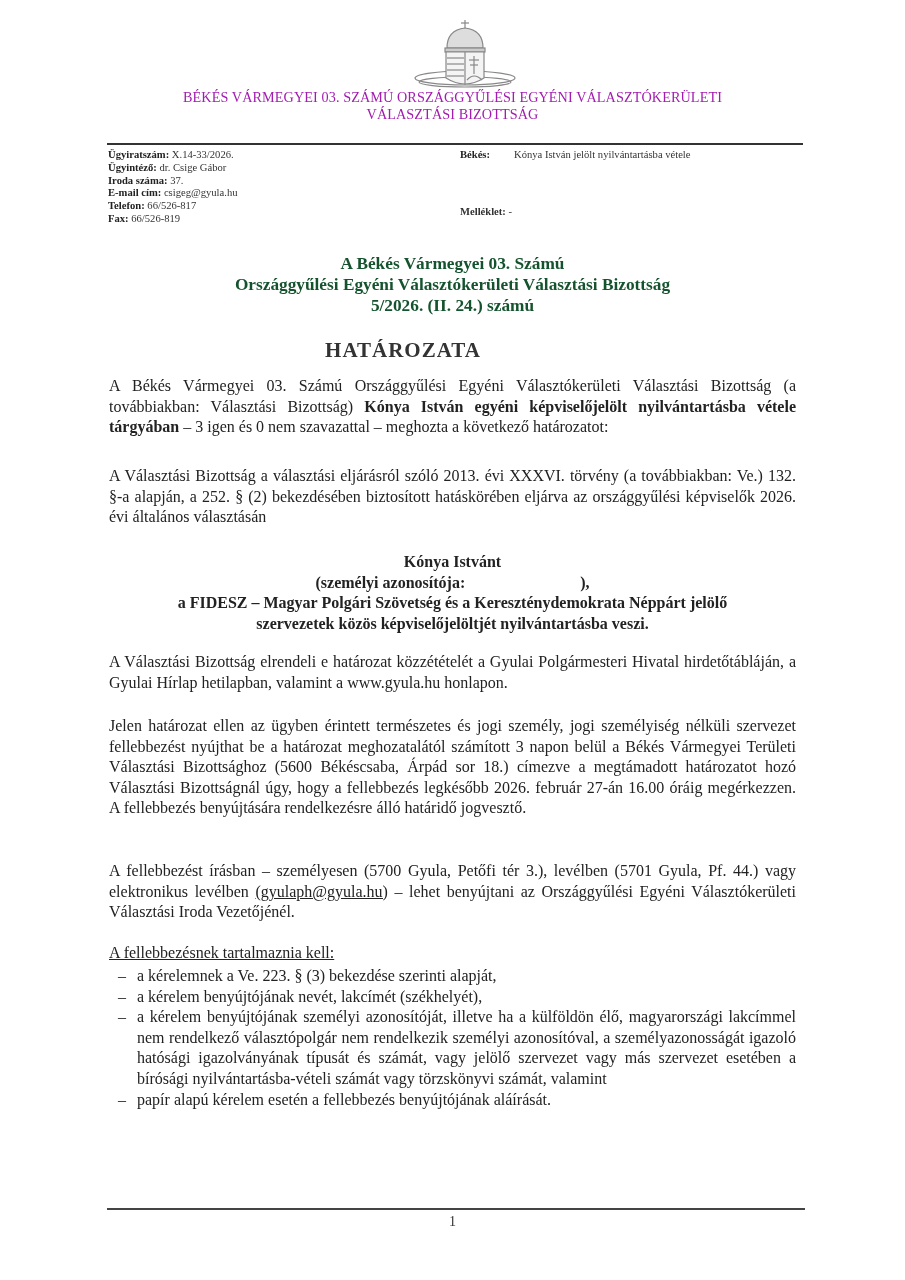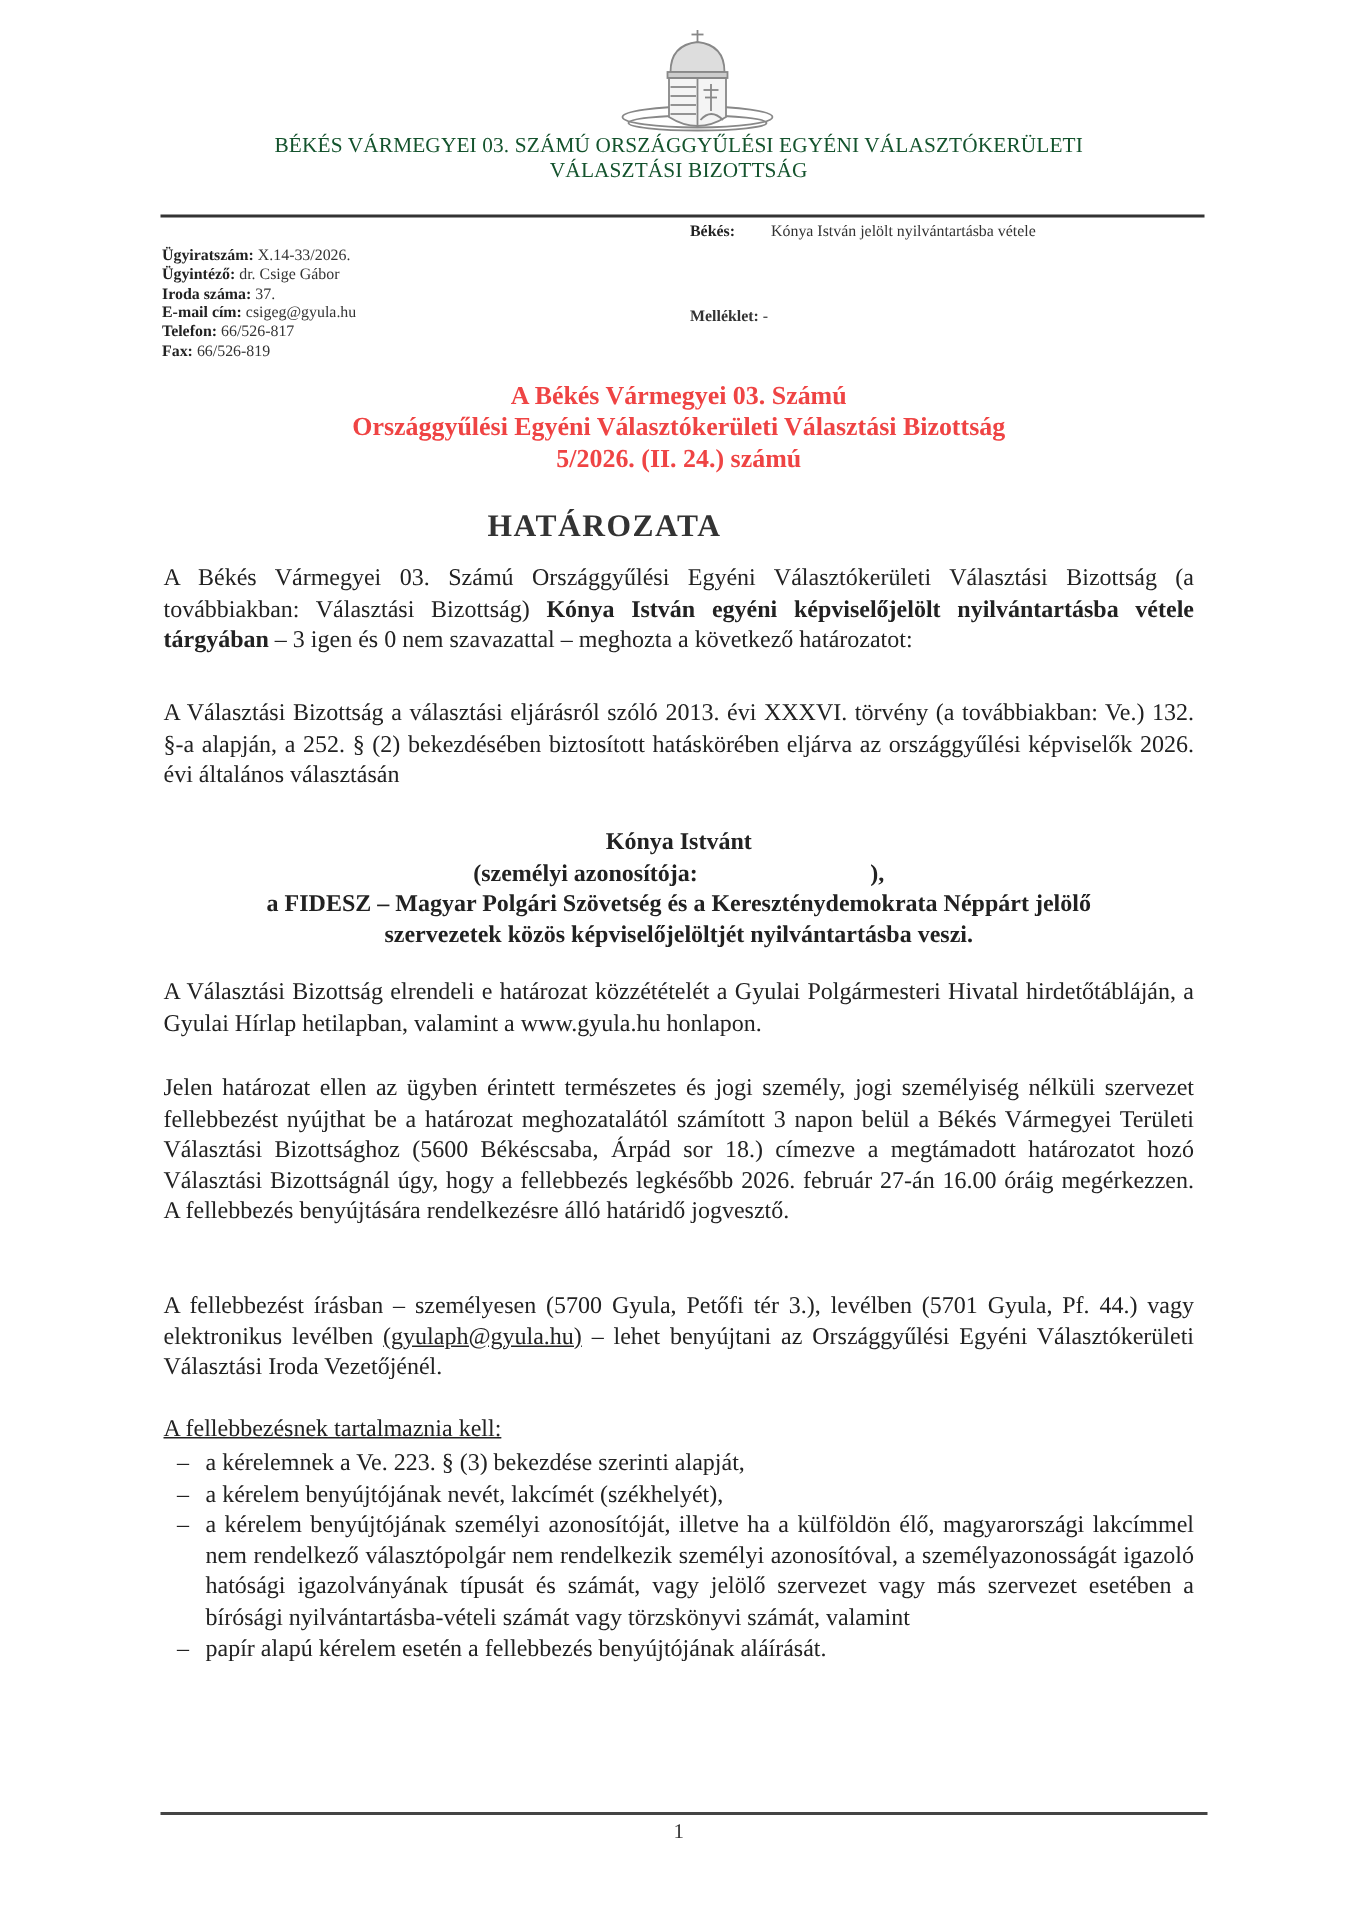--- a/index.html
+++ b/index.html
@@ -3,34 +3,34 @@
 <meta charset="utf-8">
 <style>
   html, body { margin: 0; padding: 0; background: #ffffff; }
   body {
     width: 905px; height: 1280px; position: relative; overflow: hidden;
     font-family: "Liberation Serif", "DejaVu Serif", serif; color: #1a1a1a;
   }
   .crest { position: absolute; left: 410px; top: 8px; width: 110px; height: 82px; }
   .office {
     position: absolute; left: 0; width: 905px; top: 89px; text-align: center;
-    font-size: 14.2px; color: #14532d; line-height: 17px; letter-spacing: 0.1px;
+    font-size: 14.2px; color: #a21caf; line-height: 17px; letter-spacing: 0.1px;
   }
   .rule-top { position: absolute; left: 107px; width: 696px; top: 143px; height: 2px; background: #333; }
   .meta-left {
-    position: absolute; left: 108px; top: 149px; font-size: 10.6px; line-height: 12.8px; color: #333; margin-top: 16px;
+    position: absolute; left: 108px; top: 149px; font-size: 10.6px; line-height: 12.8px; color: #333;
   }
   .meta-left b { font-weight: bold; color: #222; }
   .meta-right { position: absolute; left: 460px; top: 149px; font-size: 10.6px; color: #333; }
   .meta-right b { font-weight: bold; color: #222; }
   .meta-right .subj-val { margin-left: 24px; }
   .attachment { position: absolute; left: 460px; top: 192px; font-size: 10.6px; color: #333; margin-top: 14px; }
   .title-block {
     position: absolute; left: 0; width: 905px; top: 253px; text-align: center;
-    font-weight: bold; font-size: 17.3px; line-height: 21px; color: #ef4444;
+    font-weight: bold; font-size: 17.3px; line-height: 21px; color: #14532d;
   }
   .decision {
     position: absolute; left: 0; width: 806px; top: 338px; text-align: center;
     font-weight: bold; font-size: 21px; letter-spacing: 1px; color: #333;
   }
   .para {
     position: absolute; left: 109px; width: 687px; font-size: 16px; line-height: 20.6px;
     text-align: justify; color: #222;
   }
   .para b { font-weight: bold; }

